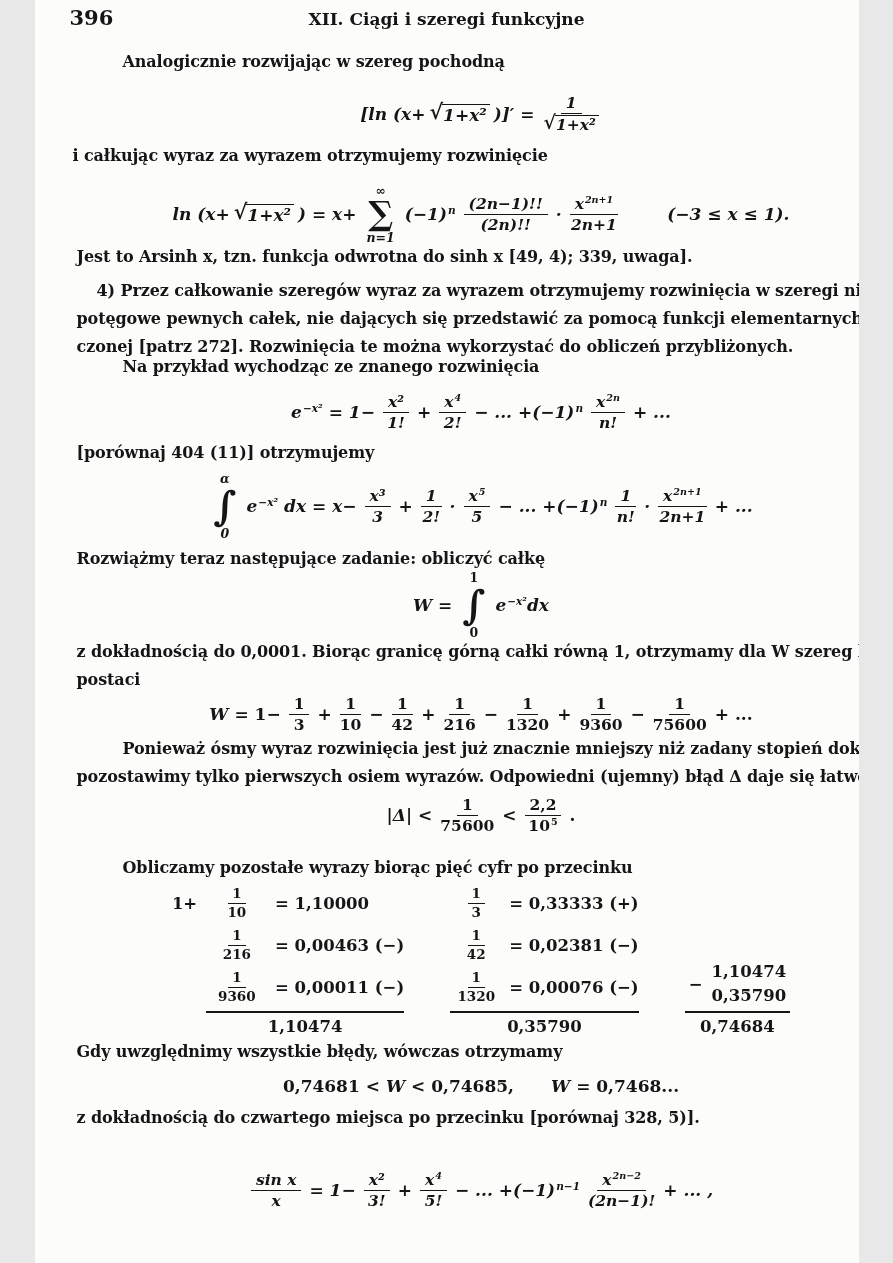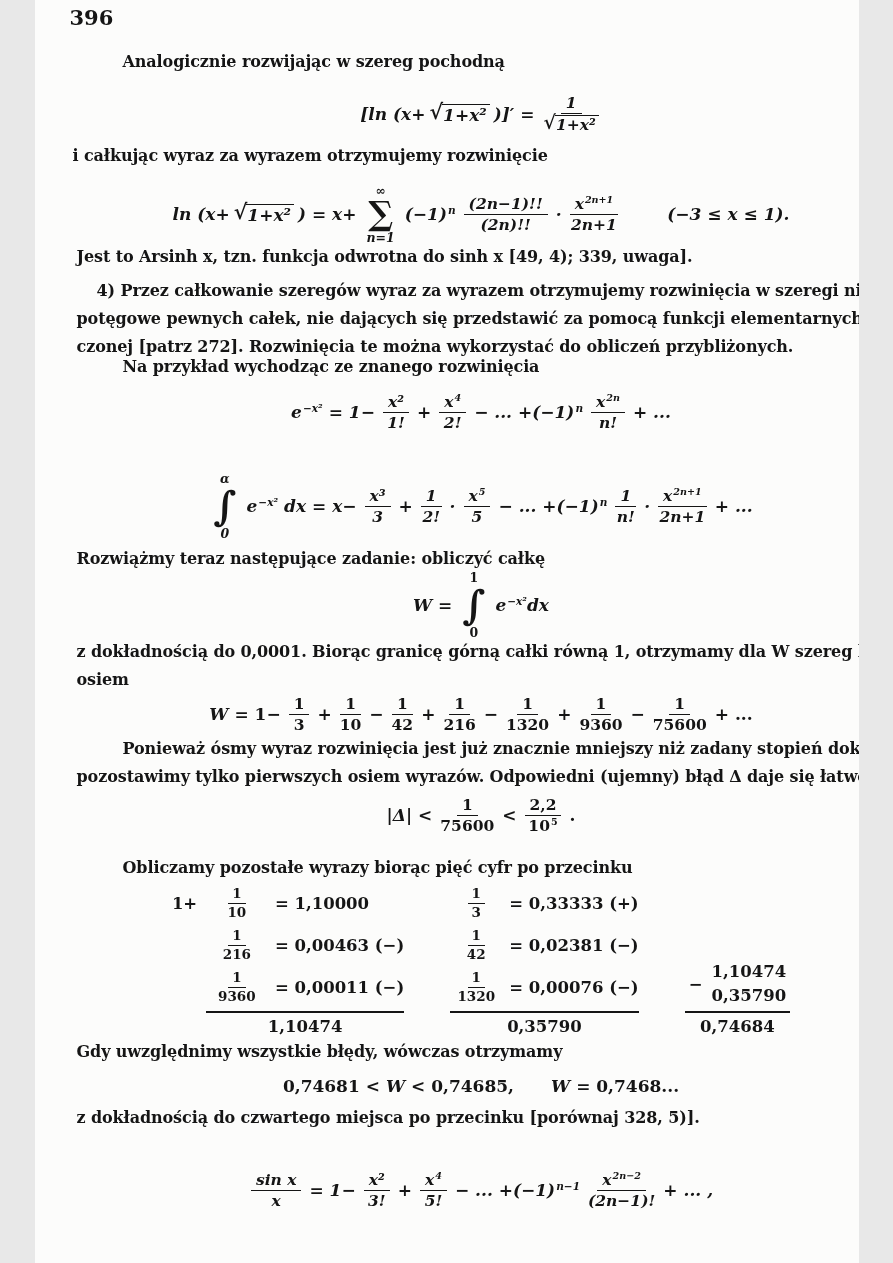--- a/index.html
+++ b/index.html
@@ -60,20 +60,21 @@
   .ctotal { text-align:center; padding-top:4px; height:22px; }
   .subrow { display:flex; align-items:center; gap:9px; padding:0 4px; }
   .substack { display:flex; flex-direction:column; align-items:flex-end; line-height:1.45; }
 </style>
 </head>
 <body>
 
 <div class="page">
 
   <div class="pageno">396</div>
+  <div class="chapter">XII. Ciągi i szeregi funkcyjne</div>
 
   <div class="txt" style="top:52px;left:88px">Analogicznie rozwijając w szereg pochodną</div>
 
   <div class="frow it" style="top:82px;height:64px">
     <span class="tk">[ln (x+</span>
     <span class="sqrt">
         <span class="rsym">√</span>
         <span class="rarg">1+x²</span>
       </span>
     <span class="tk">)]′ =</span>
@@ -133,20 +134,21 @@
       <span class="den">2!</span>
     </span>
     <span class="tk"><span>− ... +(−1)</span><sup class="e">n</sup></span>
     <span class="frac">
       <span class="num"><span>x</span><sup class="e">2n</sup></span>
       <span class="den">n!</span>
     </span>
     <span class="tk">+ ...</span>
   </div>
 
+  <div class="txt" style="top:443px;left:42px">[porównaj 404 (11)] otrzymujemy</div>
 
   <div class="frow it" style="top:464px;height:84px">
     <span class="bigop">
       <span class="lim">α</span>
       <span class="opint">∫</span>
       <span class="lim">0</span>
     </span>
     <span class="tk"><span>e</span><sup class="e">−x²</sup></span>
     <span class="tk">dx = x−</span>
     <span class="frac">
@@ -182,21 +184,21 @@
     <span class="tk it">W =</span>
     <span class="bigop">
       <span class="lim">1</span>
       <span class="opint">∫</span>
       <span class="lim">0</span>
     </span>
     <span class="tk it"><span>e</span><sup class="e">−x²</sup><span>dx</span></span>
   </div>
 
   <div class="txt" style="top:642px;left:42px">z dokładnością do 0,0001. Biorąc granicę górną całki równą 1, otrzymamy dla W szereg liczbowy naprze-</div>
-  <div class="txt" style="top:670px;left:42px">osiem</div>
+  <div class="txt" style="top:670px;left:42px">postaci</div>
 
   <div class="frow" style="top:688px;height:52px">
     <span class="tk it">W</span>
     <span class="tk">= 1−</span>
     <span class="frac">
         <span class="num">1</span>
         <span class="den">3</span>
       </span>
     <span class="tk">+</span>
     <span class="frac">

